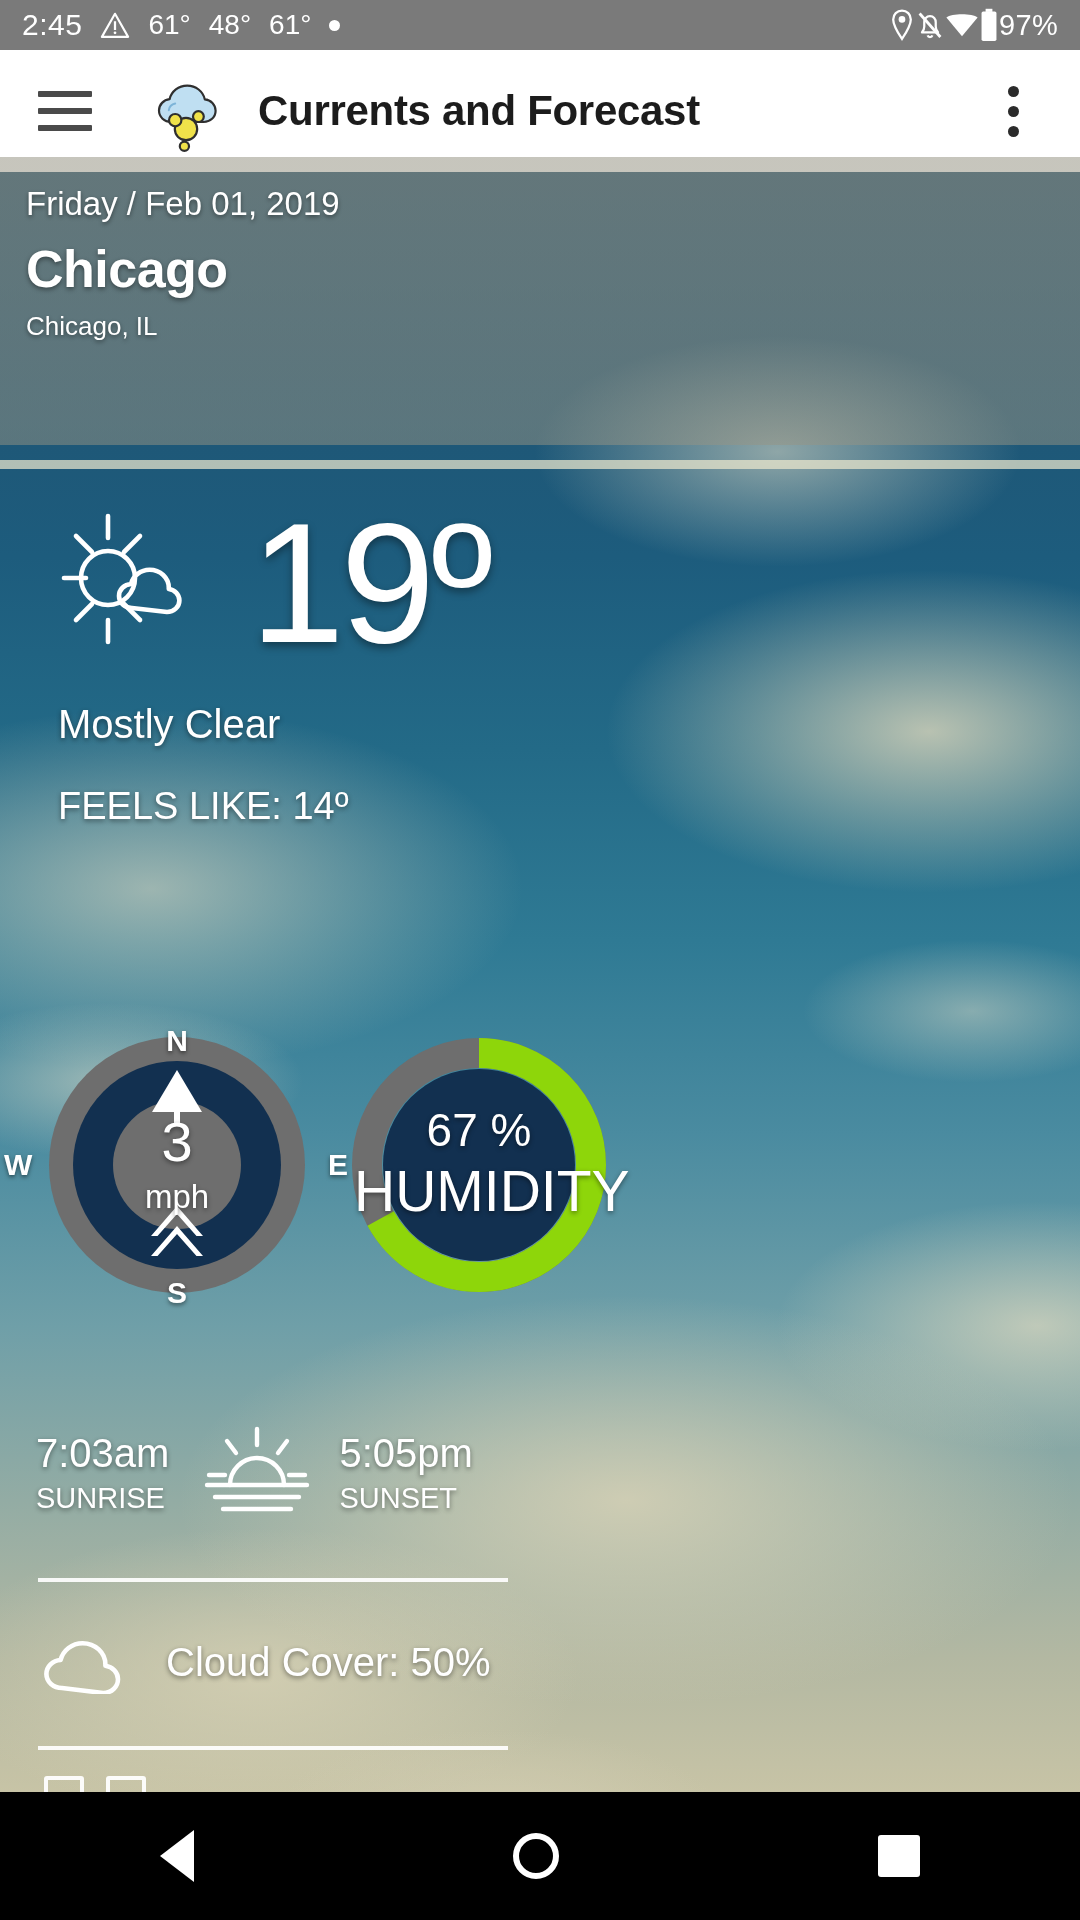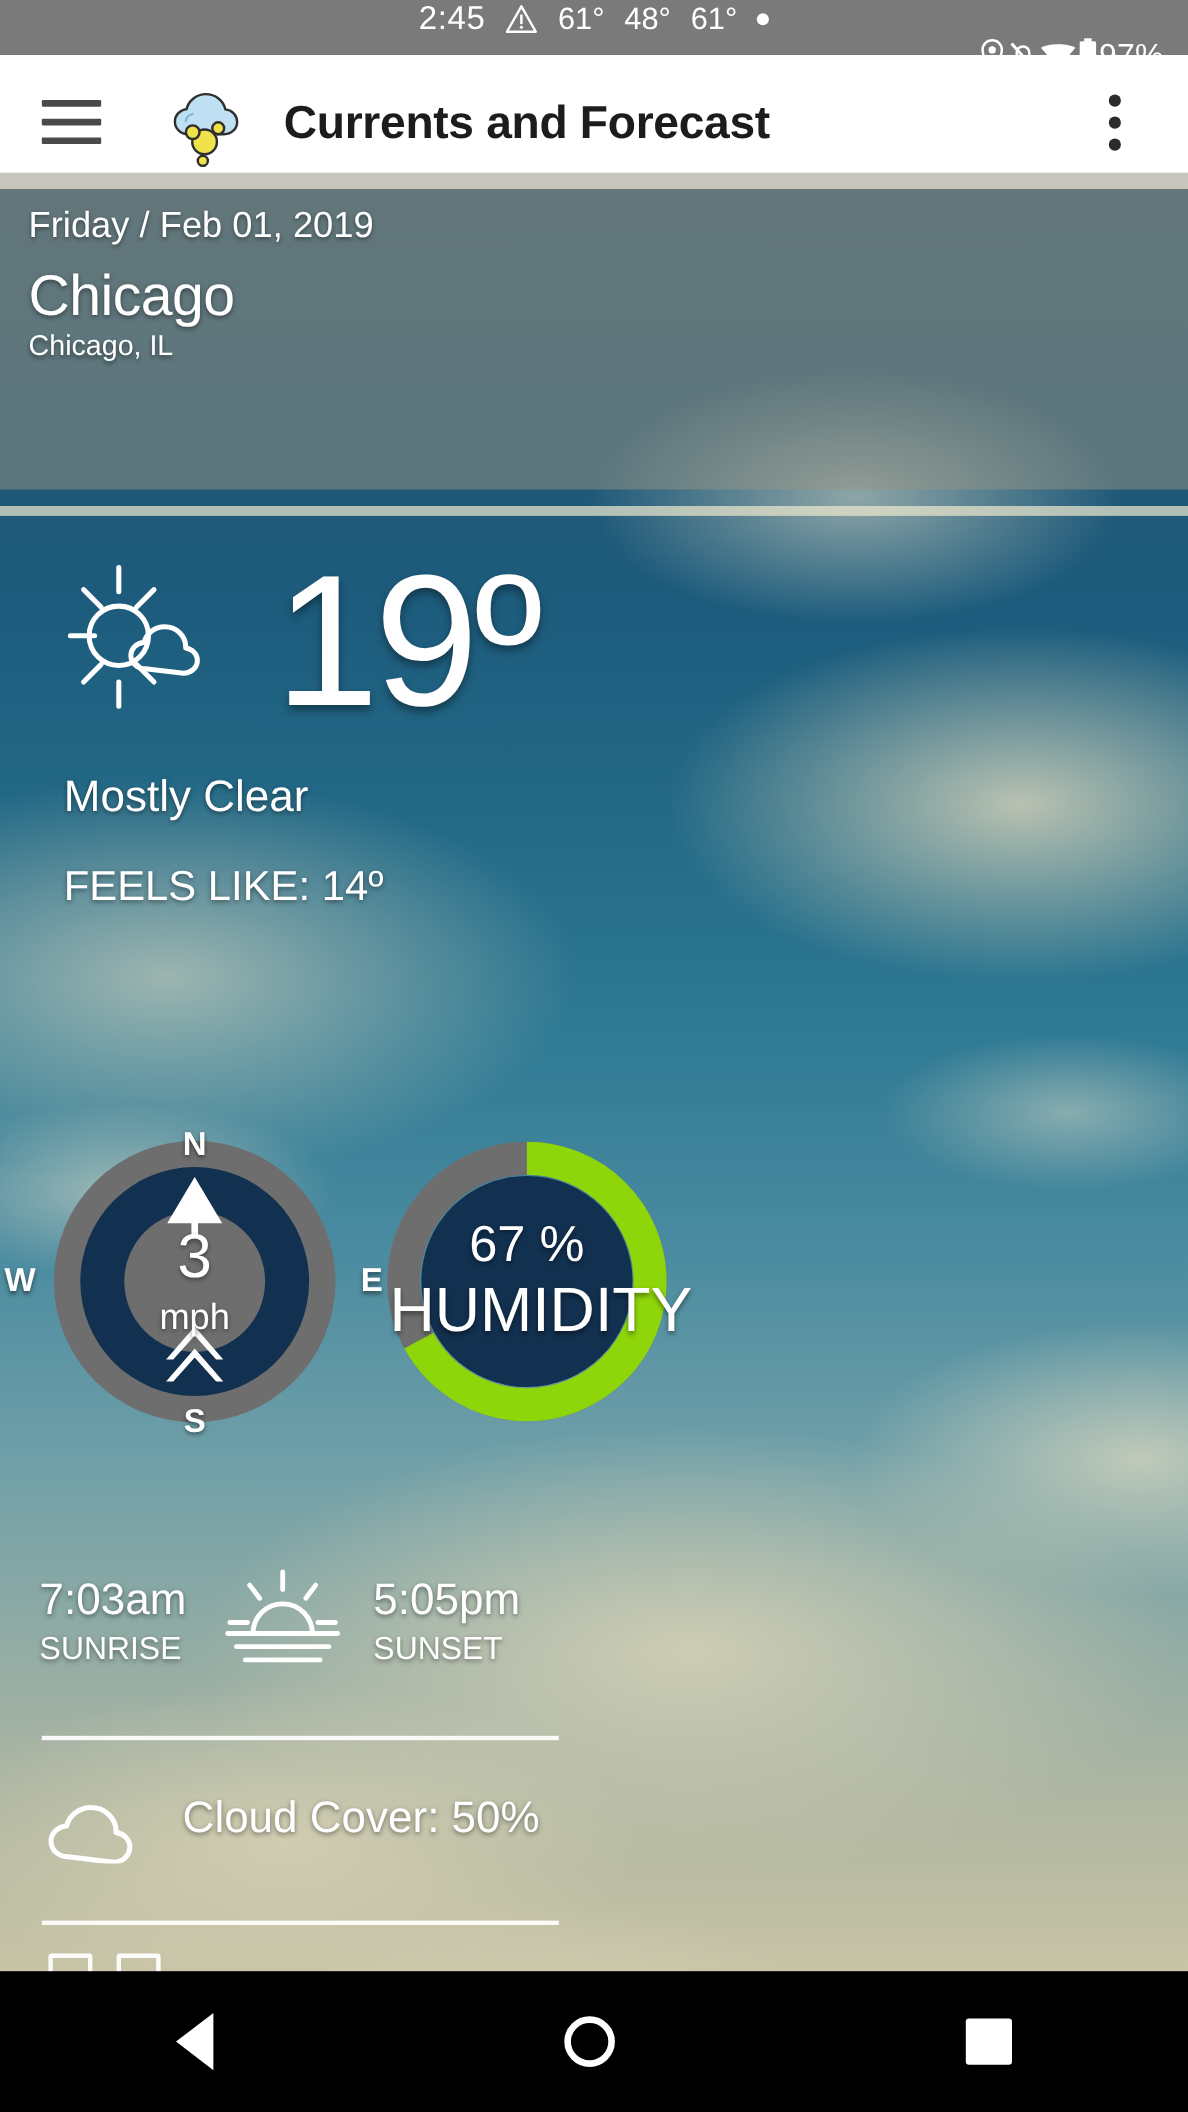--- a/index.html
+++ b/index.html
@@ -6,21 +6,21 @@
   html, body {
     width: 1080px; height: 1920px;
     font-family: "Liberation Sans", sans-serif;
     background: #000; overflow: hidden;
   }
   .phone { position: relative; width: 1080px; height: 1920px; overflow: hidden; background:#000; }
 
   
   .statusbar {
     position: relative; height: 50px; background: #7a7a7a;
-    display: flex; align-items: center; padding: 0 22px; color: #fff; flex-direction: column;
+    display: flex; align-items: center; padding: 0 22px; color: #fff;
   }
   .sb-left { display: flex; align-items: center; gap: 18px; }
   .sb-time { font-size: 30px; font-weight: 400; letter-spacing: .5px; }
   .sb-temp { font-size: 28px; font-weight: 400; }
   .sb-dot { width: 11px; height: 11px; border-radius: 50%; background:#fff; display:inline-block; }
   .sb-right { margin-left: auto; display: flex; align-items: center; }
   .sb-pct { font-size: 29px; font-weight: 500; letter-spacing:.3px; }
   .ico { display: inline-block; line-height: 0; }
 
   
@@ -60,21 +60,21 @@
       radial-gradient(ellipse 340px 130px at 46% 94%, rgba(210,205,178,.75), rgba(210,205,178,0) 66%);
   }
 
   
   .locheader{
     position:absolute; left:0; right:0; top:157px; height:288px;
     background: linear-gradient(180deg, rgba(152,150,134,.55), rgba(150,148,132,.50));
     padding: 28px 26px 0 26px; color:#fff;
   }
   .locheader .date{ font-size:33px; font-weight:400; text-shadow:0 2px 4px rgba(0,0,0,.45); margin-bottom: 16px;}
-  .locheader .city{ font-size:52px; font-weight:400; text-shadow:0 2px 5px rgba(0,0,0,.45); letter-spacing:-.5px;}
+  .locheader .city{ font-size:52px; font-weight:700; text-shadow:0 2px 5px rgba(0,0,0,.45); margin-bottom: 12px; letter-spacing:-.5px;}
   .locheader .region{ font-size:26px; font-weight:400; text-shadow:0 2px 4px rgba(0,0,0,.45);}
   .hdr-rule{ position:absolute; left:0; right:0; top:460px; height:9px; background: rgba(236,231,205,.72); }
 
   
   .current{ position:absolute; left:0; right:0; top:478px; color:#fff; }
   .temp-row{ display:flex; align-items:center; padding-left:56px; height: 210px; }
   .temp-val{ font-size:170px; font-weight:300; line-height:1; margin-left:34px;
              text-shadow:0 4px 8px rgba(0,0,0,.4); letter-spacing:-4px;}
   .cond{ font-size:40px; font-weight:400; padding-left:58px; margin-top:14px; text-shadow:0 2px 5px rgba(0,0,0,.45);}
   .feels{ font-size:38px; font-weight:400; padding-left:58px; margin-top:38px; text-shadow:0 2px 5px rgba(0,0,0,.45);}
@@ -103,21 +103,21 @@
            display:flex; align-items:center; padding-left:36px; }
   .suncol{ text-align:left; }
   .suncol .t{ font-size:40px; font-weight:400; text-shadow:0 2px 5px rgba(0,0,0,.45); }
   .suncol .c{ font-size:29px; font-weight:400; margin-top:6px; text-shadow:0 2px 5px rgba(0,0,0,.45); }
   .sunicon{ margin: 0 28px 0 34px; }
   .rule{ position:absolute; left:38px; width:470px; height:4px; background:#fff; opacity:.92; }
   .rule1{ top:1578px; }
   .rule2{ top:1746px; }
 
   
-  .cloudrow{ position:absolute; top:1630px; left:40px; display:flex; color:#fff; }
+  .cloudrow{ position:absolute; top:1630px; left:40px; display:flex; align-items:center; color:#fff; }
   .cloudrow .txt{ font-size:40px; font-weight:400; margin-left:30px; text-shadow:0 2px 5px rgba(0,0,0,.45); }
 
   
   .cutrow{ position:absolute; top:1776px; left:44px; display:flex; gap:22px; opacity:.95; }
   .cutrow .blk{ width:40px; height:34px; border:4px solid #fff; border-radius:3px; overflow:hidden; }
 
   
   .navbar{ position:absolute; left:0; right:0; bottom:0; height:128px; background:#000;
            display:flex; align-items:center; justify-content:space-around; }
   .nav-back{ width:0;height:0;border-top:26px solid transparent;border-bottom:26px solid transparent;

